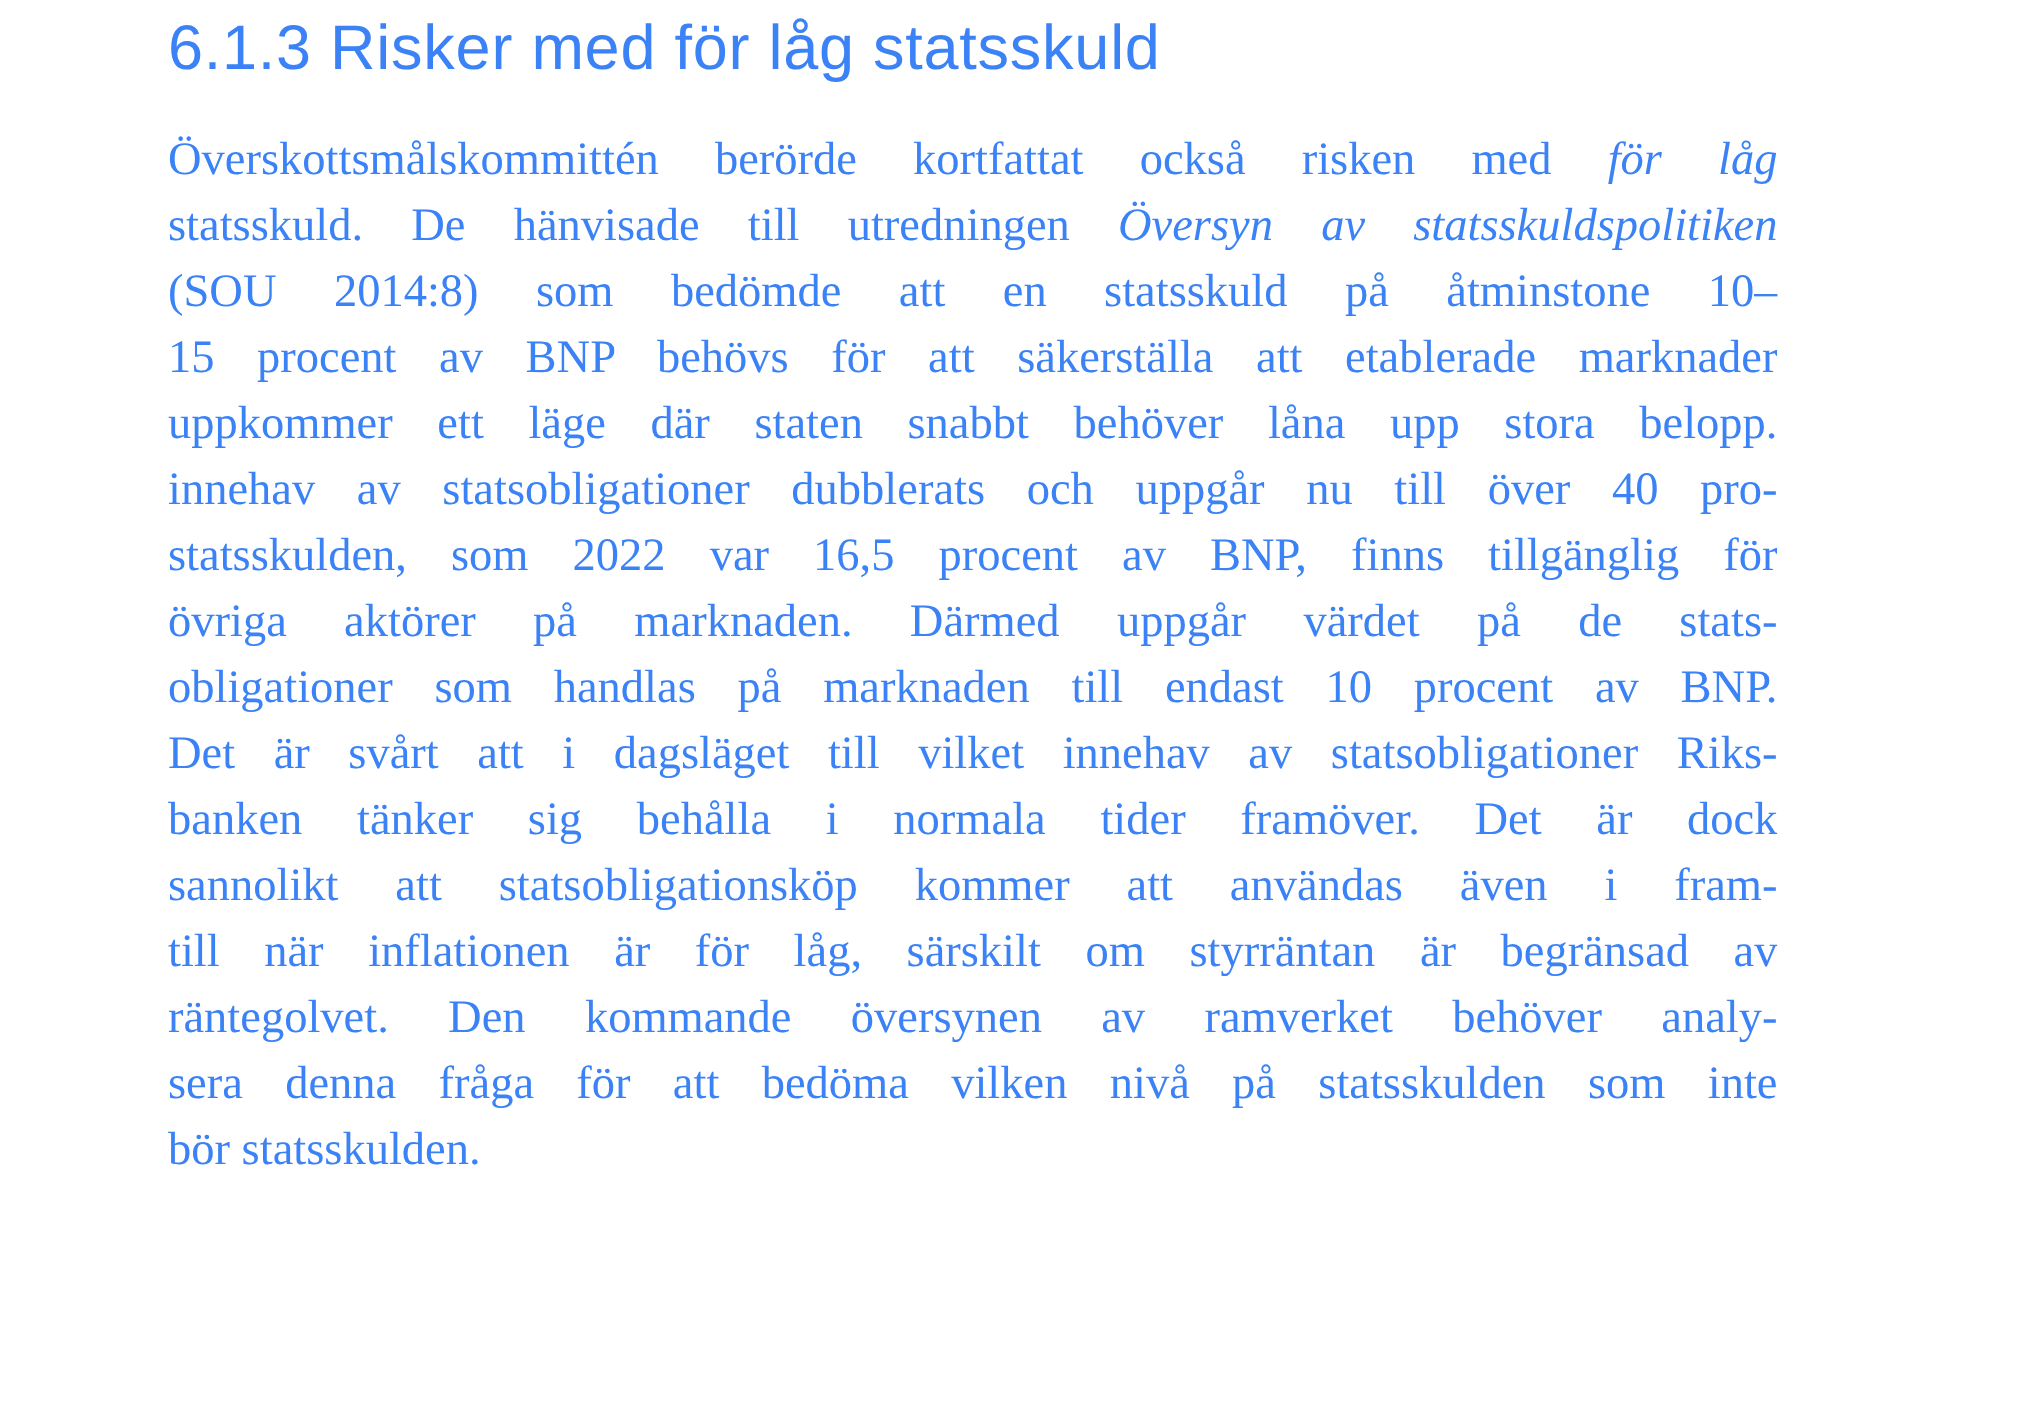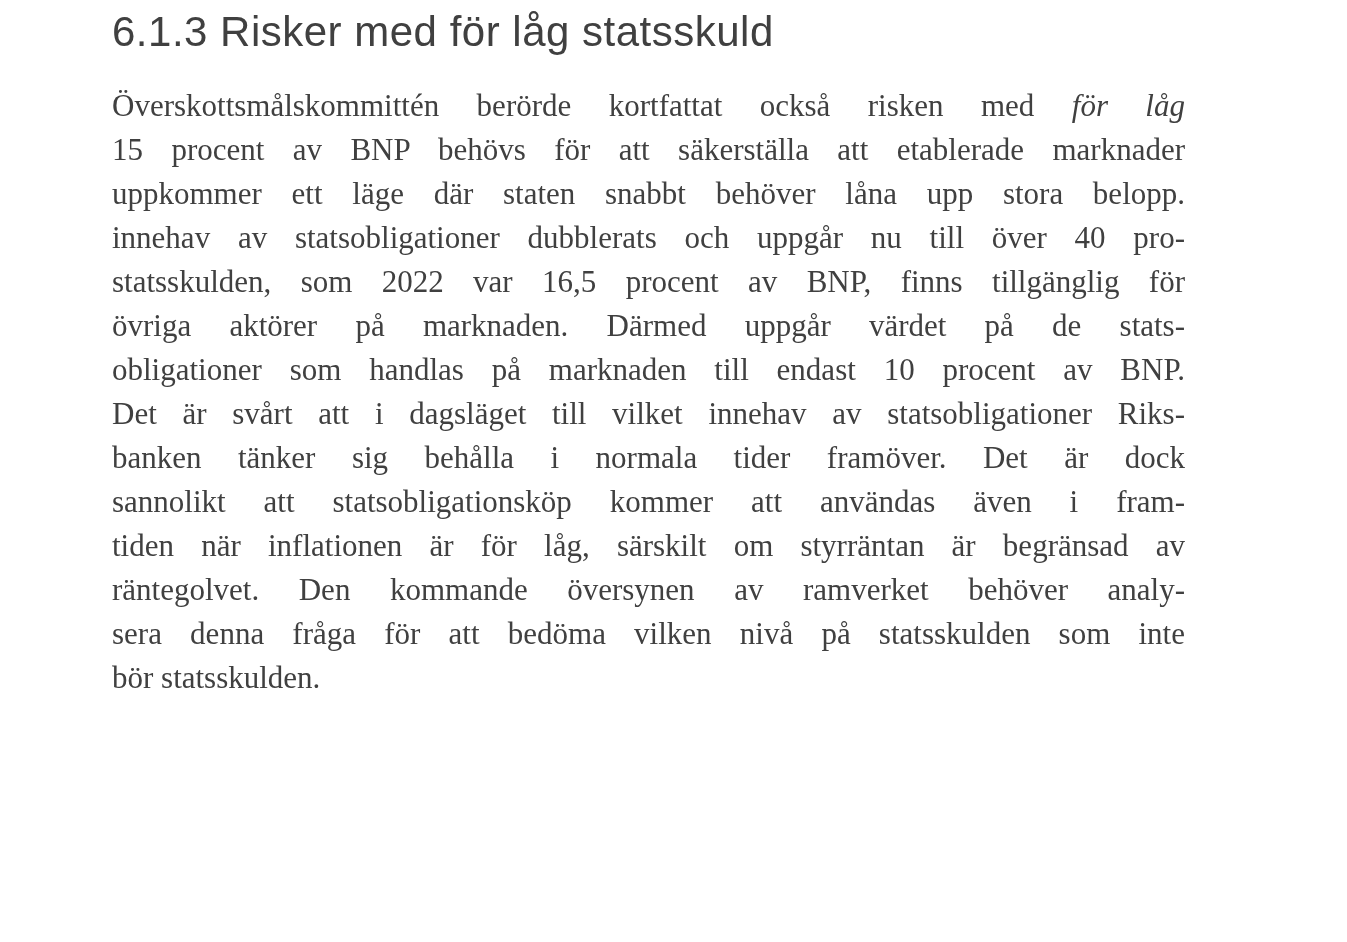--- a/index.html
+++ b/index.html
@@ -38,31 +38,33 @@
     overflow: hidden;
   }
   .line.last {
     text-align-last: left;
   }
   .it { font-style: italic; }
 </style>
 </head>
 <body>
 
-<div class="page" style="background: rgb(255, 255, 255); color: #404040;">
+<div class="page" style="background: rgb(255, 255, 255); color: #3b82f6;">
   <h2 class="heading">6.1.3 Risker med för låg statsskuld</h2>
   <div class="body-text">
       <div class="line"><span>Överskottsmålskommittén berörde kortfattat också risken med </span><span class="it">för låg</span></div>
+      <div class="line"><span>statsskuld. De hänvisade till utredningen </span><span class="it">Översyn av statsskuldspolitiken</span></div>
+      <div class="line"><span>(SOU 2014:8) som bedömde att en statsskuld på åtminstone 10–</span></div>
       <div class="line"><span>15 procent av BNP behövs för att säkerställa att etablerade marknader</span></div>
       <div class="line"><span>uppkommer ett läge där staten snabbt behöver låna upp stora belopp.</span></div>
       <div class="line"><span>innehav av statsobligationer dubblerats och uppgår nu till över 40 pro-</span></div>
       <div class="line"><span>statsskulden, som 2022 var 16,5 procent av BNP, finns tillgänglig för</span></div>
       <div class="line"><span>övriga aktörer på marknaden. Därmed uppgår värdet på de stats-</span></div>
       <div class="line"><span>obligationer som handlas på marknaden till endast 10 procent av BNP.</span></div>
       <div class="line"><span>Det är svårt att i dagsläget till vilket innehav av statsobligationer Riks-</span></div>
       <div class="line"><span>banken tänker sig behålla i normala tider framöver. Det är dock</span></div>
       <div class="line"><span>sannolikt att statsobligationsköp kommer att användas även i fram-</span></div>
-      <div class="line"><span>tiden när inflationen är för låg, särskilt om styrräntan är begränsad av</span></div>
+      <div class="line"><span>till när inflationen är för låg, särskilt om styrräntan är begränsad av</span></div>
       <div class="line"><span>räntegolvet. Den kommande översynen av ramverket behöver analy-</span></div>
       <div class="line"><span>sera denna fråga för att bedöma vilken nivå på statsskulden som inte</span></div>
       <div class="line last"><span>bör statsskulden.</span></div>
     </div>
 </div>
 
 </body></html>

